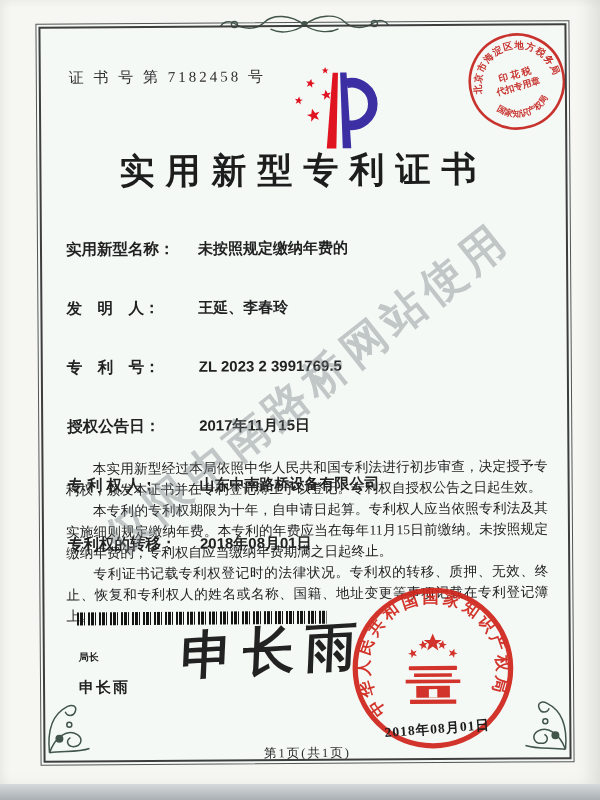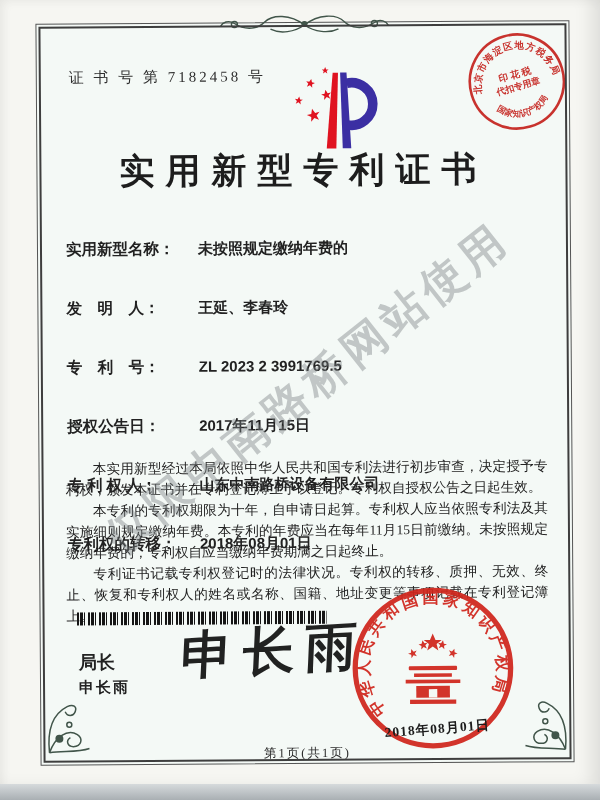--- a/index.html
+++ b/index.html
@@ -33,21 +33,21 @@
   .fields{left:28px;top:198px;width:478px;}
   .field-row{margin-bottom:21px;font-size:15.5px;color:#222;line-height:22px;white-space:nowrap;}
   .field-label{display:inline-block;min-width:128px;font-weight:700;margin-top:16px;}
   .field-value{font-weight:600;font-family:"Liberation Sans","DejaVu Sans",sans-serif;font-size:15px;}
   
   .body-text{left:26px;top:434px;width:482px;font-size:13.6px;line-height:21px;color:#222;text-align:justify;}
   .body-text p{margin:0;text-indent:2em;font-weight:500;}
   
   .barcode{left:36px;top:588px;width:250px;height:13px;
     background:repeating-linear-gradient(90deg,#151515 0 2px,transparent 2px 3px,#151515 3px 6px,transparent 6px 7px,#151515 7px 8px,transparent 8px 11px);}
-  .signer-title{left:38px;top:626px;font-size:18px;font-weight:700;color:#222;
+  .signer-title{left:38px;top:626px;font-size:10px;font-weight:700;color:#222;
     font-family:"Liberation Sans","DejaVu Sans",sans-serif;}
   .signer-name{left:38px;top:654px;font-size:15px;font-weight:700;color:#222;
     font-family:"Liberation Sans","DejaVu Sans",sans-serif;letter-spacing:2px;}
   .signature-script{left:140px;top:592px;width:240px;font-size:52px;color:#101010;
     transform:rotate(-3deg) skewX(-6deg);font-weight:600;letter-spacing:10px;opacity:.92;}
   
   .authority-seal{left:308px;top:562px;width:168px;height:168px;z-index:6;opacity:.93;}
   .issue-date{left:306px;top:698px;width:180px;text-align:center;font-size:13.5px;font-weight:700;
     color:#1c1c1c;transform:rotate(-4deg);z-index:7;letter-spacing:1px;}
   .page-footer{left:0;top:722px;width:100%;text-align:center;font-size:12.5px;letter-spacing:2px;color:#2a2a2a;}

